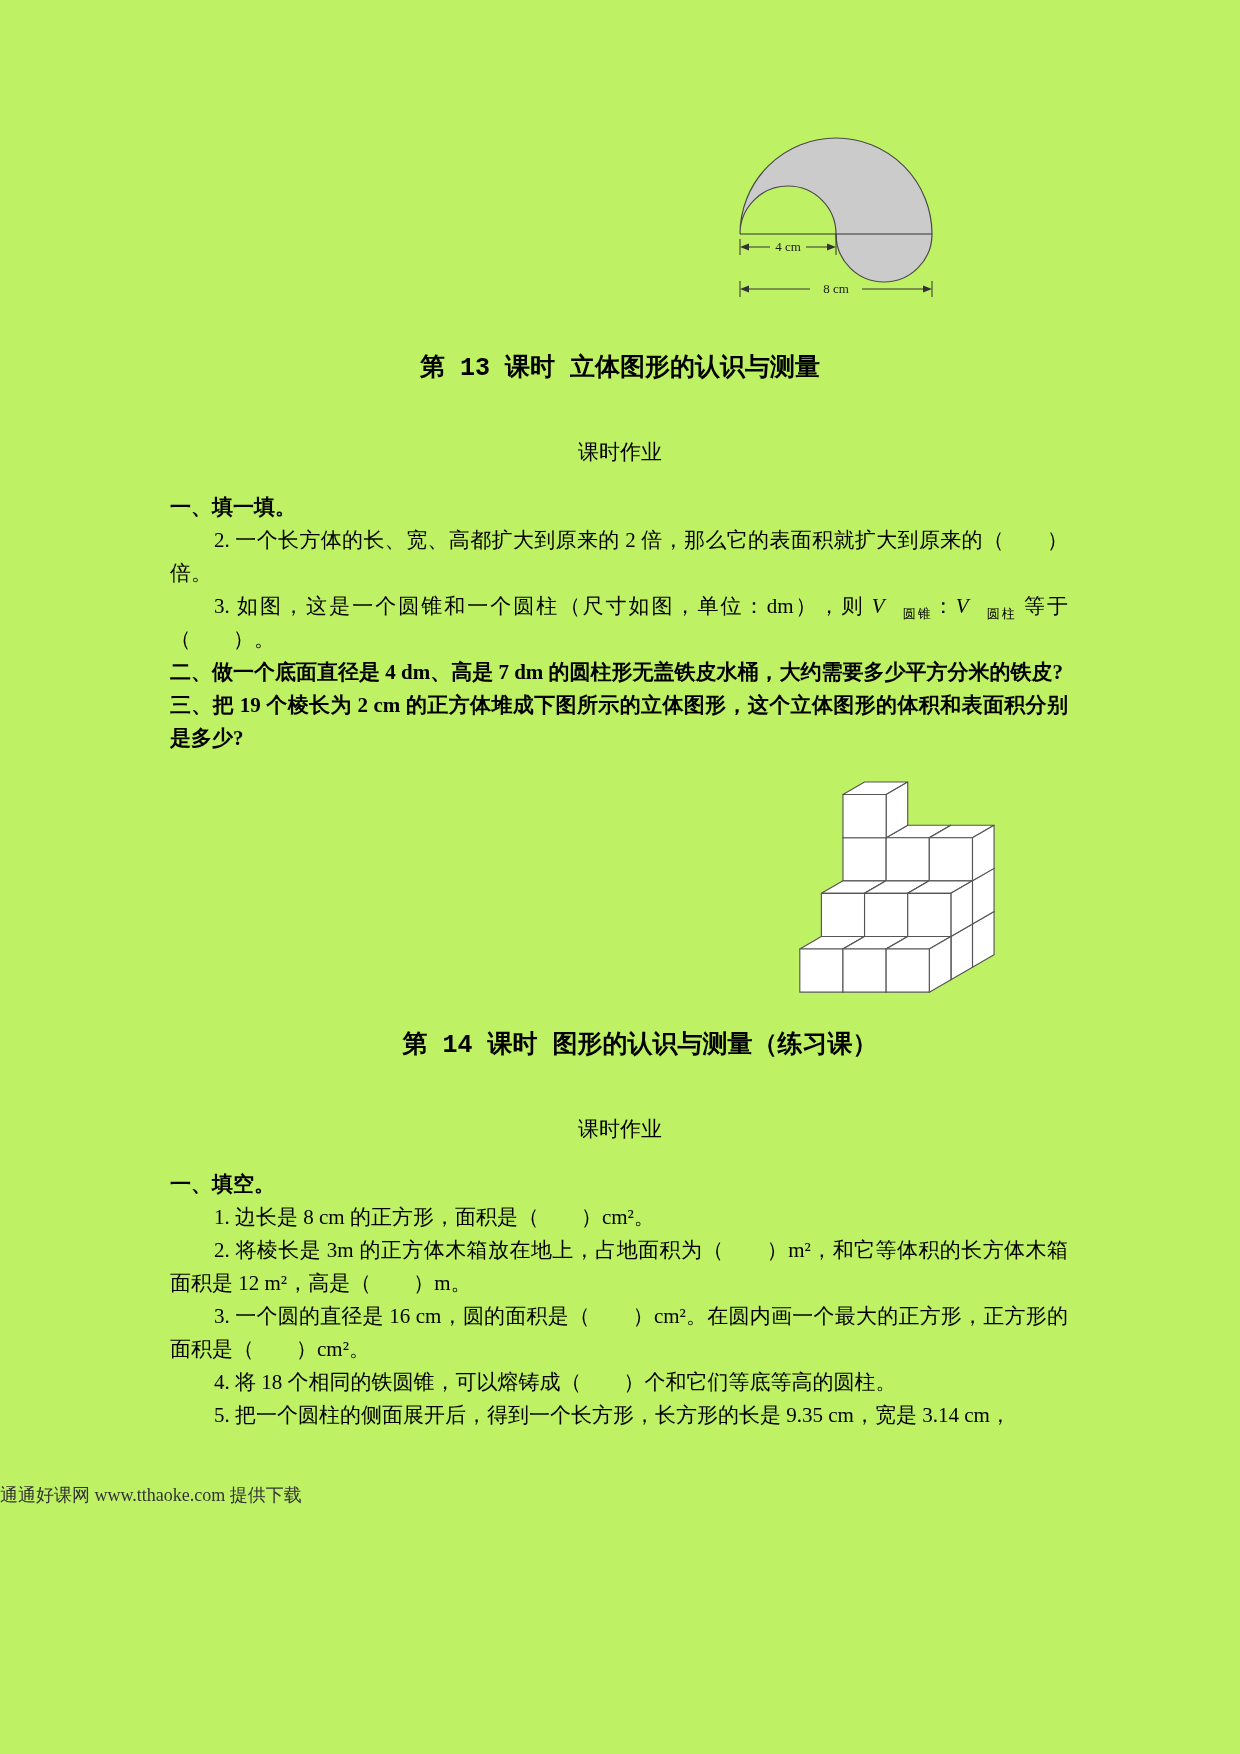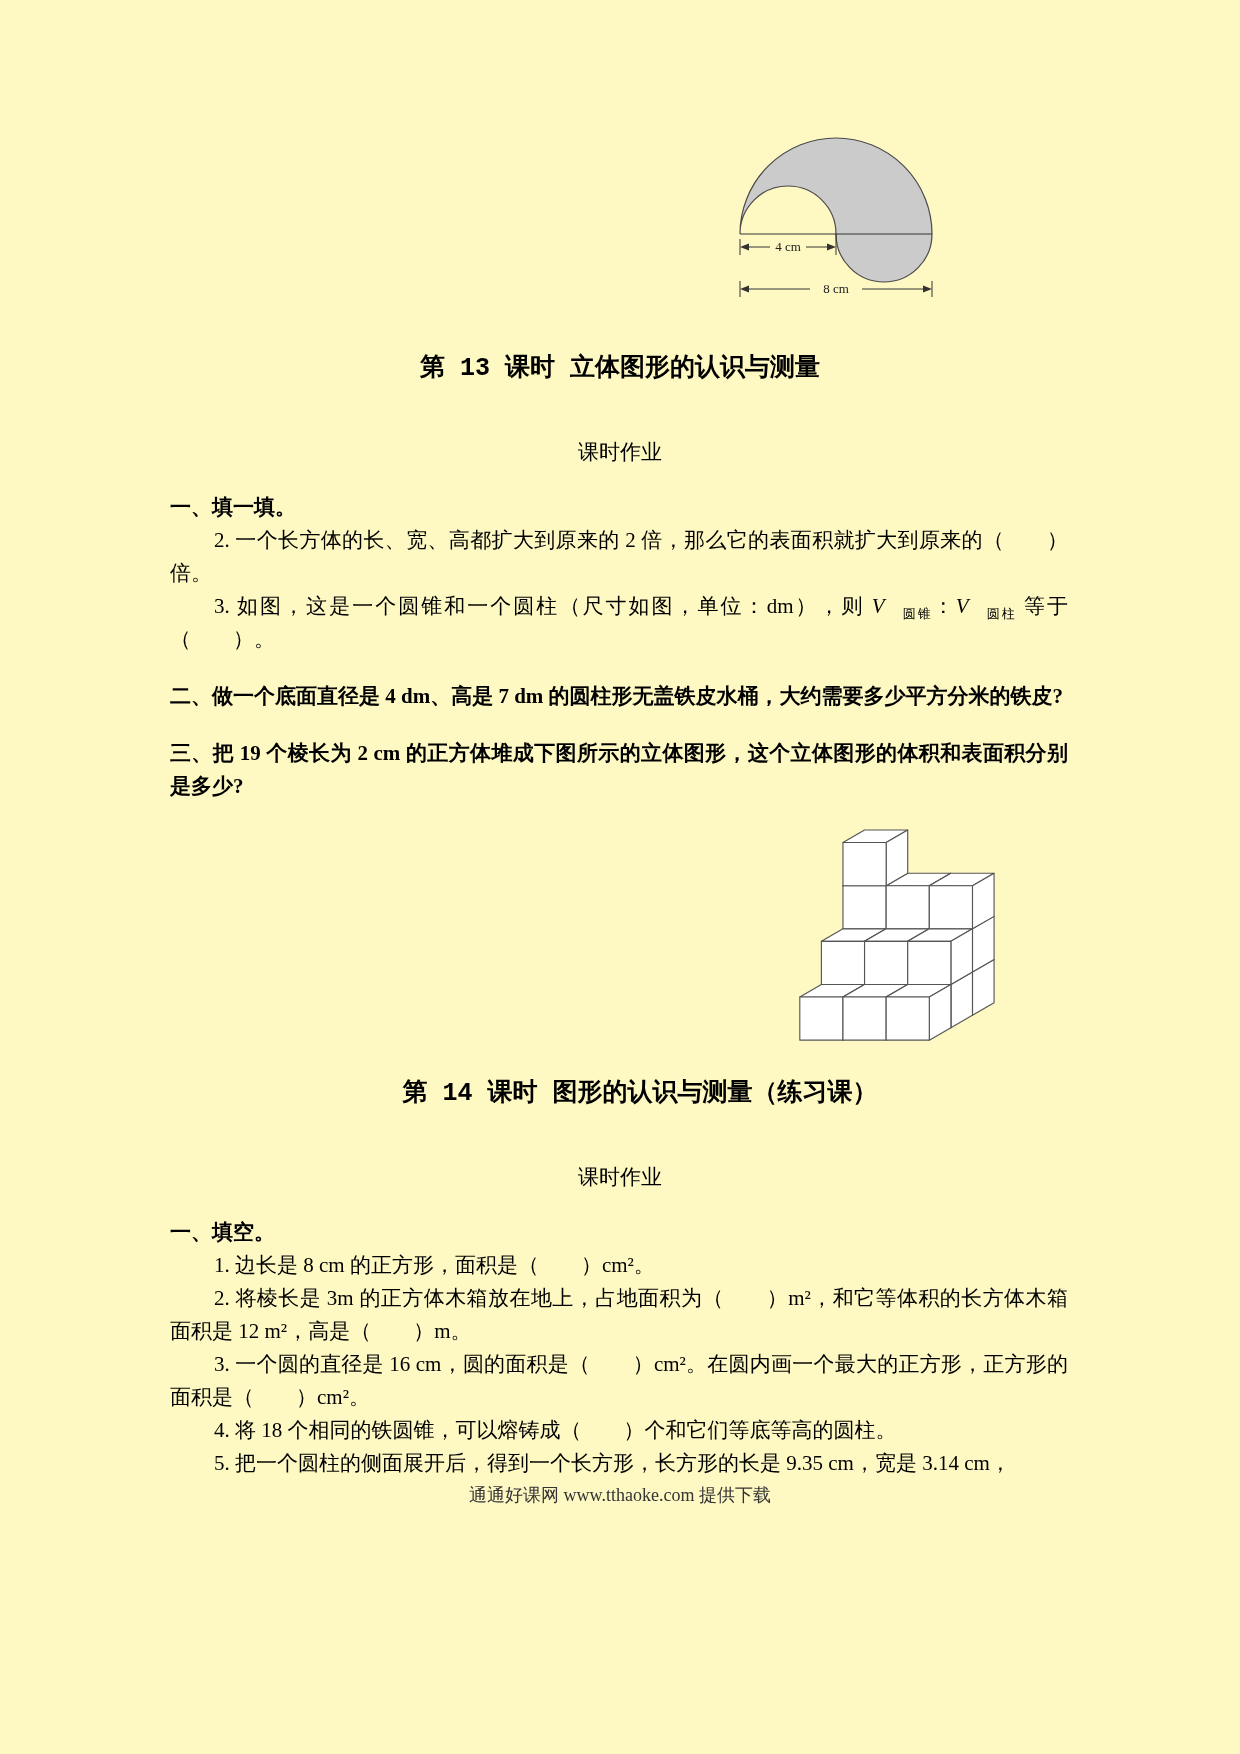--- a/index.html
+++ b/index.html
@@ -1,20 +1,20 @@
 <!DOCTYPE html>
 <html><head>
 <meta charset="utf-8">
 <style>
   html, body { margin: 0; padding: 0; background: #ffffff; }
   .page {
     position: relative;
     width: 1240px;
     height: 1754px;
-    background: #fef9c3;
+    background: #bef264;
     font-family: "Liberation Serif", "DejaVu Serif", serif;
     color: #000;
     overflow: hidden;
   }
   .content { padding: 0 172px 0 170px; }
 
   .fig1-row {
     padding: 134px 296px 0 0;
     display: flex;
     justify-content: flex-end;
@@ -37,21 +37,21 @@
     font-weight: normal;
     line-height: 30px;
   }
 
   .content p {
     margin: 0;
     font-size: 21px;
     line-height: 33px;
     text-align: justify;
   }
-  p.sec-heading { font-weight: bold; margin-top: 24px; }
+  p.sec-heading { font-weight: bold; }
   p.item { text-indent: 44px; }
 
   i.vvar { font-style: italic; font-family: "Liberation Serif", serif; }
   sub.vsub { font-size: 13px; line-height: 0; margin-left: 16px; }
 
   .cubes-row {
     margin: 10px 240px 6px 0;
     text-align: right;
   }
 
@@ -66,21 +66,20 @@
     stroke-linejoin: round;
   }
   .dim-line { stroke: #333; stroke-width: 1; }
   .dim-arrow { fill: #333; }
 
   .page-footer {
     position: absolute;
     top: 1483px;
     left: 0;
     right: 0;
-    text-align: center;
     font-size: 18px;
     color: #333;
   }
 </style>
 </head>
 <body>
 
 <div class="page">
 
   <div class="fig1-row">

